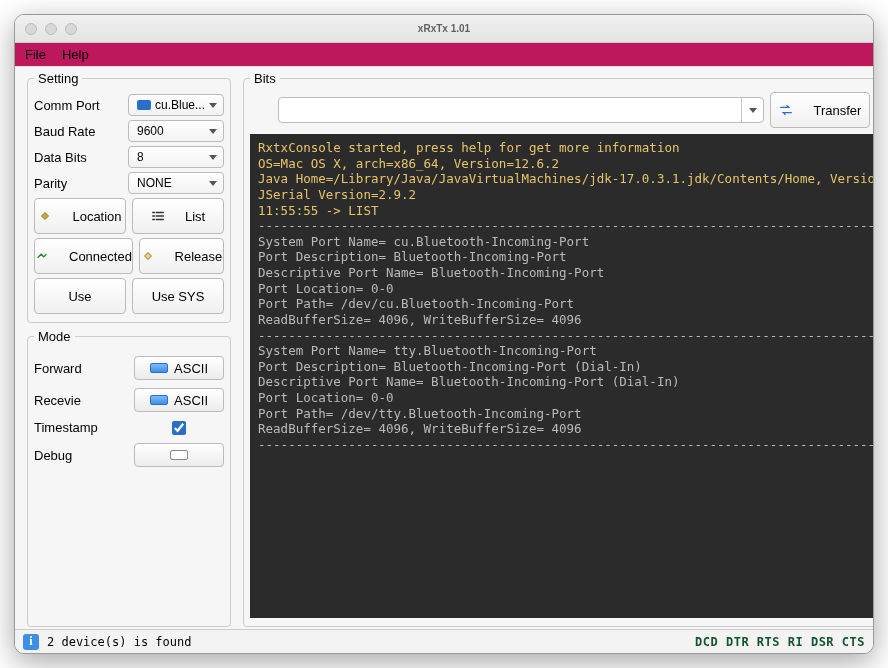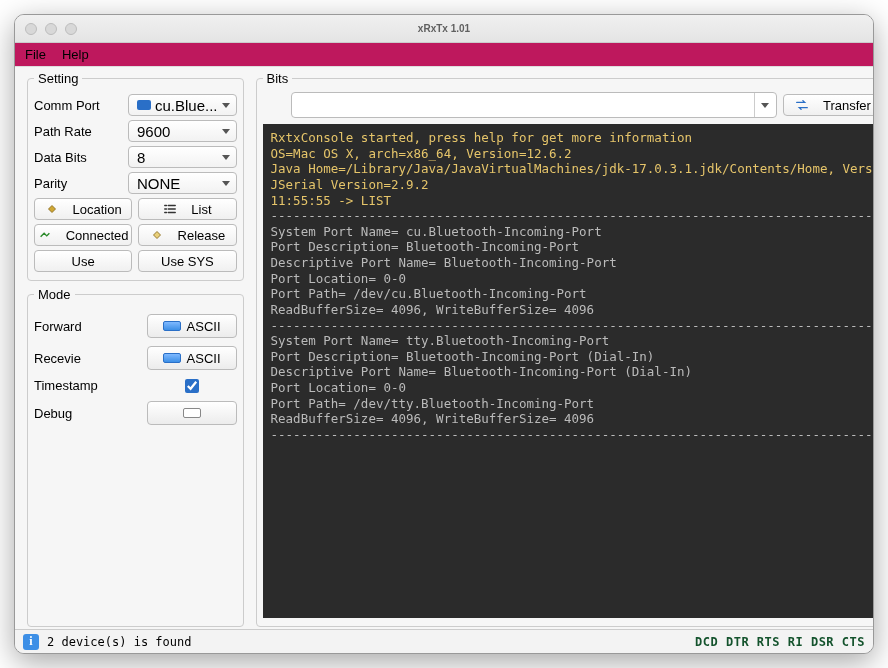--- a/index.html
+++ b/index.html
@@ -31,36 +31,36 @@
   .content { flex: 1; display: flex; padding: 4px 6px 2px 6px; gap: 6px; overflow: hidden; }
   .left { width: 242px; display: flex; flex-direction: column; gap: 6px; }
   fieldset { border: 1px solid #ccc; border-radius: 4px; padding: 4px 6px 8px 6px; margin-left: 6px; }
   legend { font-size: 13px; padding: 0 4px; }
   .row { display: flex; align-items: center; gap: 4px; margin-top: 4px; }
   .row-label { width: 90px; }
   .sel {
     flex: 1; height: 22px;
     background: linear-gradient(#fff,#f2f2f2);
     border: 1px solid #bbb; border-radius: 4px;
-    font-size: 15px; padding: 0 18px 0 8px;
+    font-size: 12px; padding: 0 18px 0 8px;
     display: flex; align-items: center; overflow: hidden; white-space: nowrap;
     position: relative; cursor: default;
   }
   .sel::after {
     content: ""; position: absolute; right: 6px; top: 8px;
     border-left: 4px solid transparent; border-right: 4px solid transparent;
     border-top: 5px solid #555;
   }
   .btn2row { display: flex; gap: 6px; margin-top: 4px; }
   .btn {
-    flex: 1; height: 22px;
+    flex: 1; height: 36px;
     background: linear-gradient(#fff,#f0f0f0);
     border: 1px solid #bbb; border-radius: 4px;
     display: flex; align-items: center; justify-content: center;
-    gap: 14px; font-size: 13px; cursor: default;
+    gap: 20px; font-size: 13px; cursor: default;
   }
   .icon { width: 14px; height: 14px; display: inline-flex; align-items: center; justify-content: center; }
   .toggle {
     width: 90px; height: 24px; border: 1px solid #bbb; border-radius: 4px;
     background: linear-gradient(#fff,#ececec);
     display: flex; align-items: center; justify-content: center; gap: 6px;
     position: relative; cursor: default;
   }
   .toggle-knob { width: 18px; height: 10px; background: #fff; border: 1px solid #888; border-radius: 2px; }
   .toggle-knob.blue { background: linear-gradient(#7fb9ff,#3d8fe6); border-color: #2a6fc7; }
@@ -125,21 +125,21 @@
 
         <div class="row">
           <div class="row-label">Comm Port</div>
           <div class="sel">
             <span class="port-icon"></span>
             <span>cu.Blue...</span>
           </div>
         </div>
 
         <div class="row">
-          <div class="row-label">Path Rate</div>
+          <div class="row-label">Baud Rate</div>
           <div class="sel">
             <span>9600</span>
           </div>
         </div>
 
         <div class="row">
           <div class="row-label">Data Bits</div>
           <div class="sel">
             <span>8</span>
           </div>

